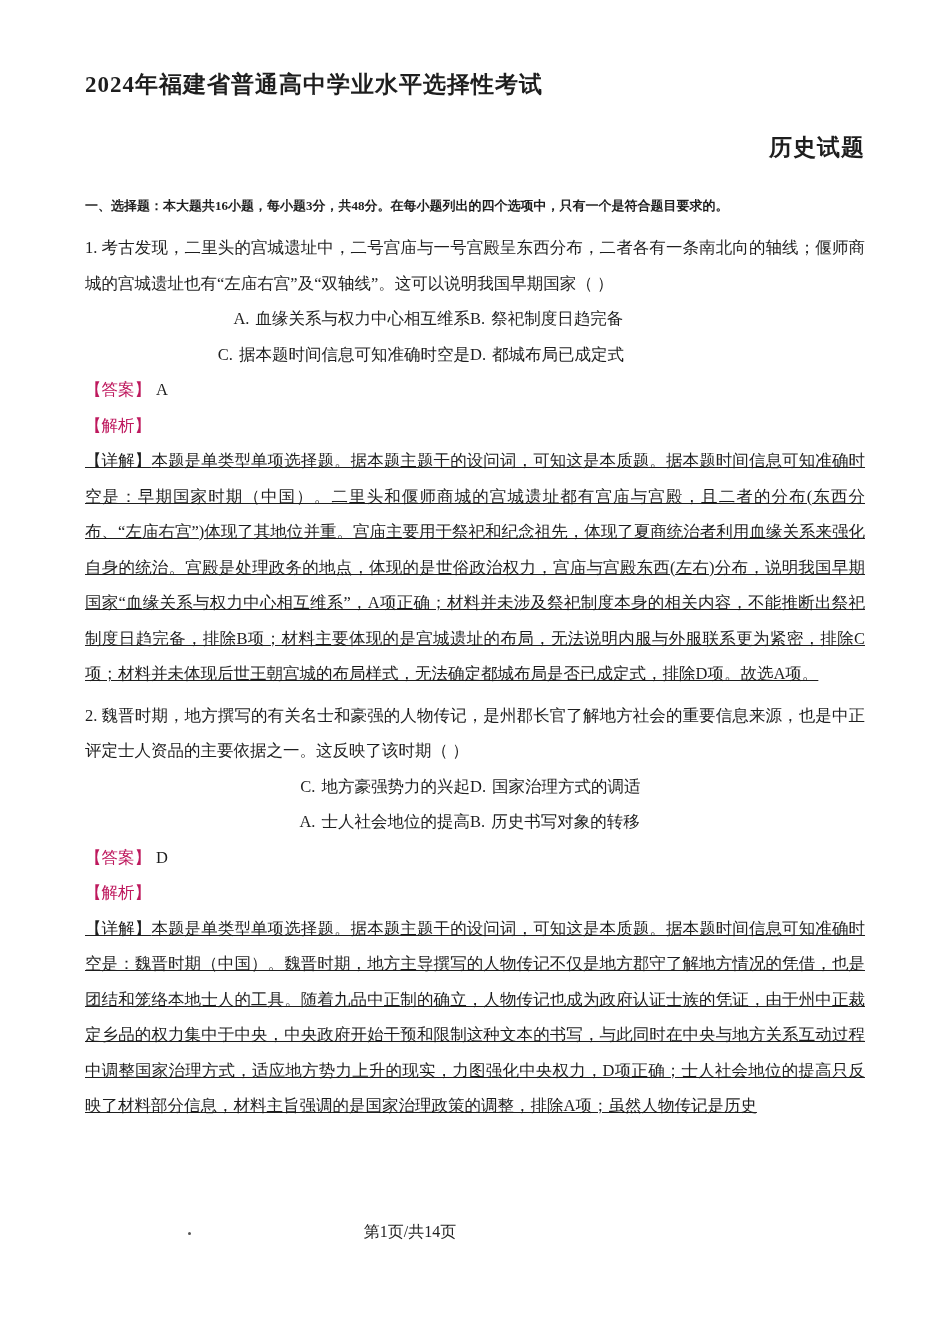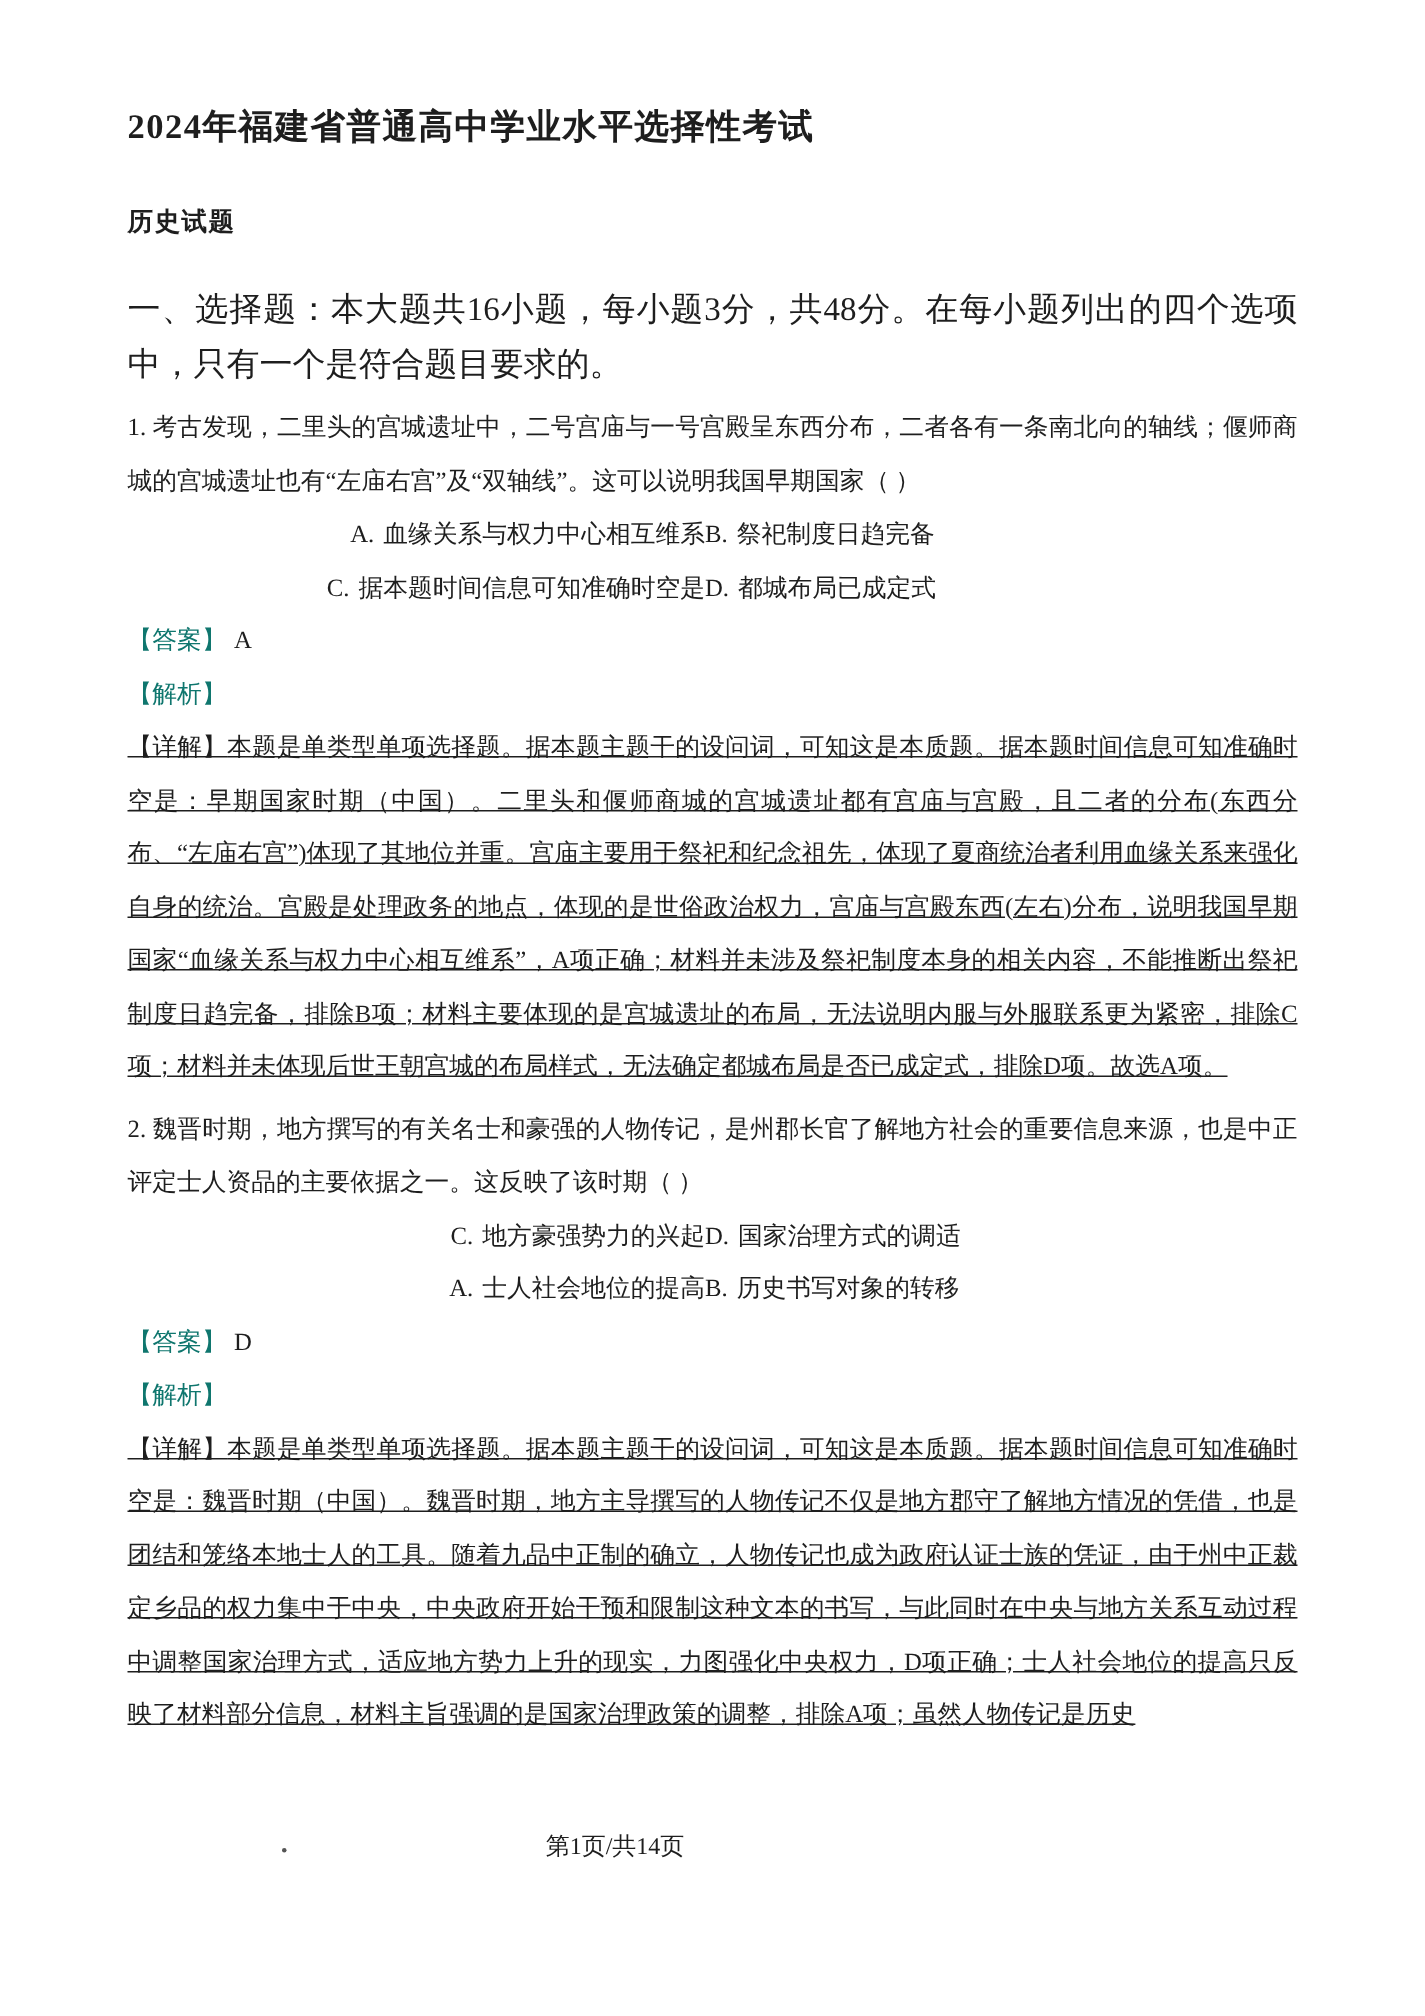--- a/index.html
+++ b/index.html
@@ -12,38 +12,38 @@
     overflow: hidden;
     font-family: "Liberation Serif", "DejaVu Serif", serif;
   }
   .page { padding: 70px 85px 0 85px; }
 
   .doc-title {
     font-size: 23px; font-weight: 700; text-align: left;
     margin: 0; line-height: 30px; letter-spacing: 1px;
   }
   .doc-subtitle {
-    font-size: 17px; font-weight: 700; text-align: left;
+    font-size: 23px; font-weight: 700; text-align: right;
     margin: 33px 0 0 0; line-height: 30px; letter-spacing: 1px;
   }
   .section-header {
-    font-size: 22px; font-weight: 400;
+    font-size: 13px; font-weight: 700;
     line-height: 37px; margin: 24px 0 0 0;
     text-align: justify;
   }
   .stem, .detail, .answer-line, .analysis-line, .opt-row {
     font-size: 16.5px; line-height: 35.5px; margin: 0;
   }
   .stem { margin-top: 6px; text-align: justify; }
   .detail { text-align: justify; text-decoration: underline; }
   .opt-row { display: flex; }
   .opt { display: block; }
   .opt-first { width: 385px; flex: 0 0 385px; text-align: right; }
   .opt-label { margin-right: 6px; }
-  .blue { color: #0f766e; }
+  .blue { color: #be185d; }
   .answer-value { margin-left: 5px; }
   .page-footer {
     position: absolute; left: 0; top: 1221px; width: 820px;
     text-align: center; font-size: 16px; line-height: 22px;
   }
   .stray-dot {
     position: absolute; left: 188px; top: 1232px;
     width: 3px; height: 3px; background: #555; border-radius: 50%;
   }
 </style>

